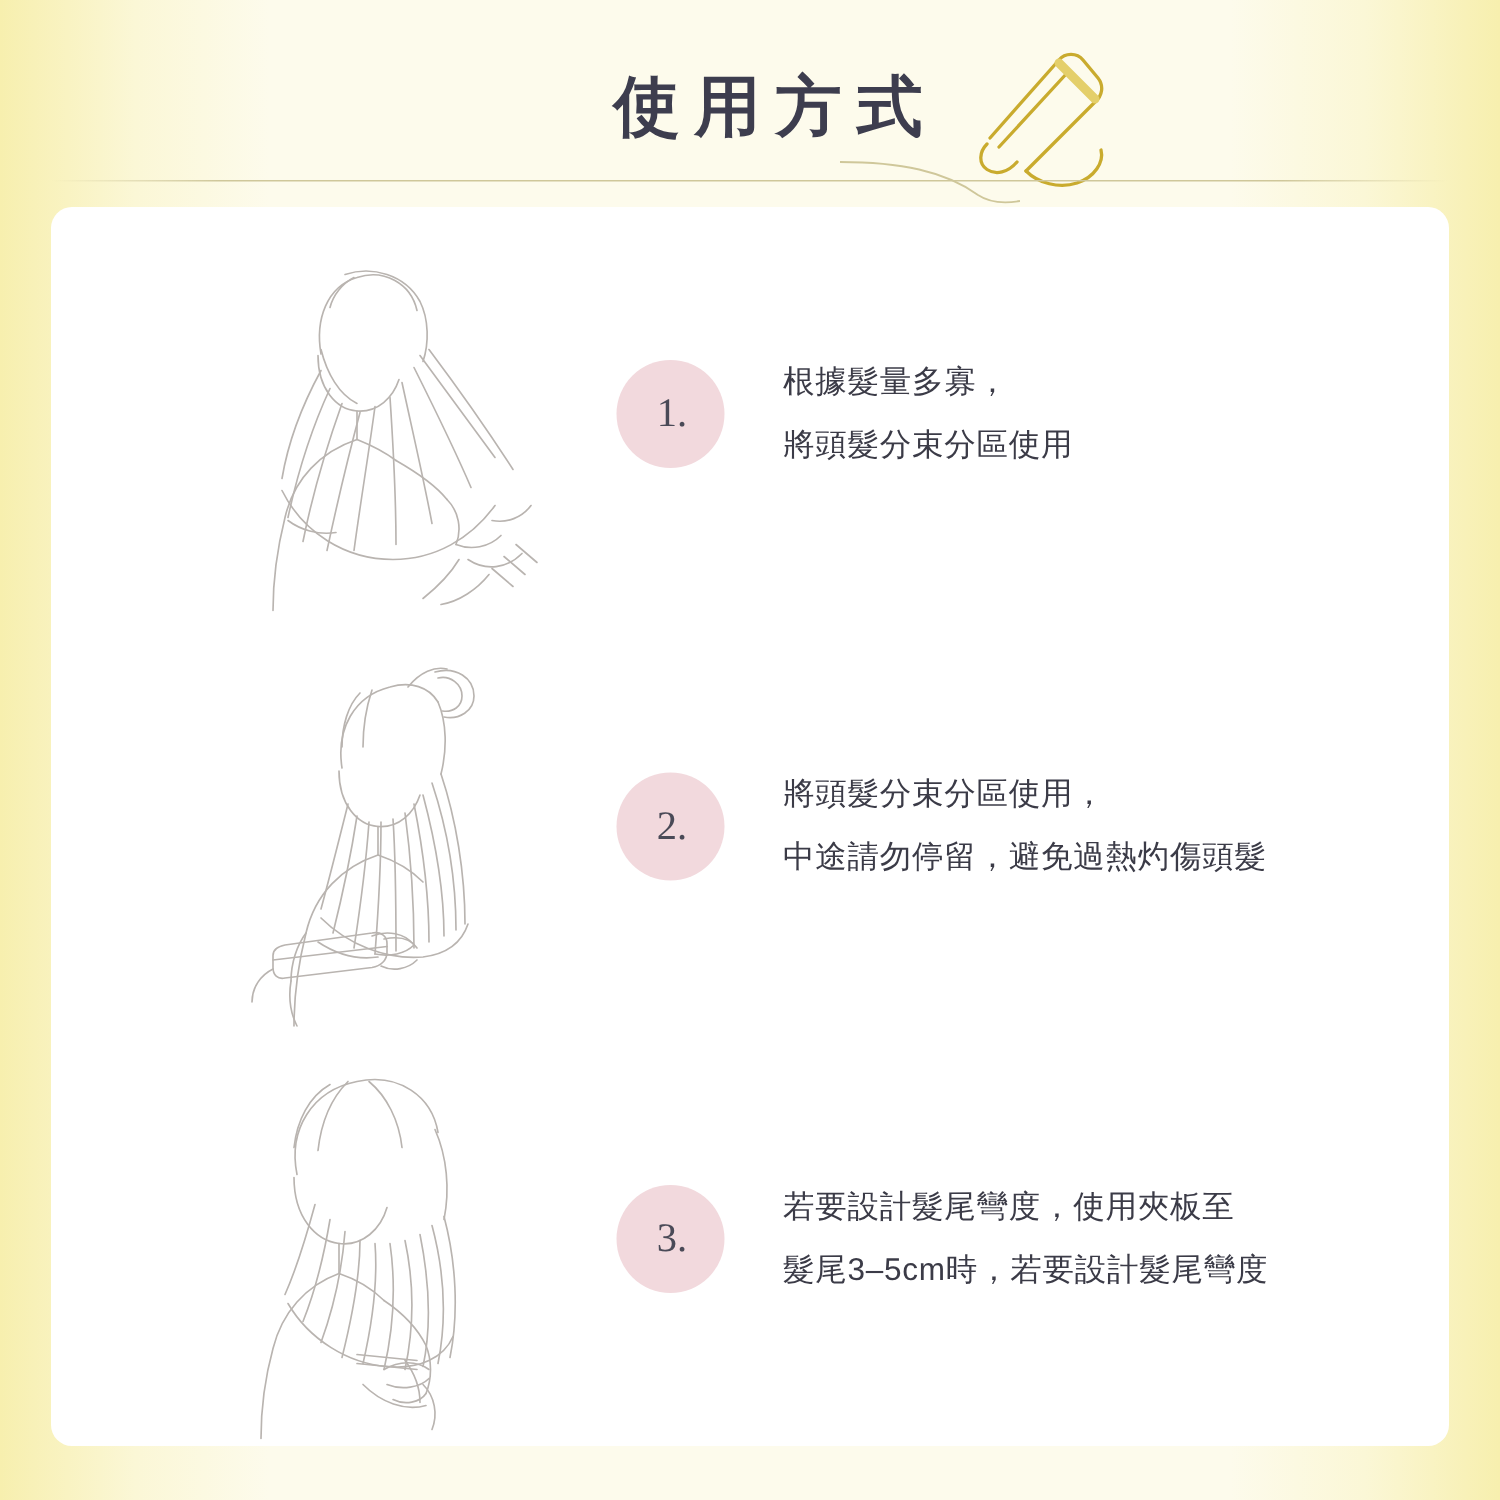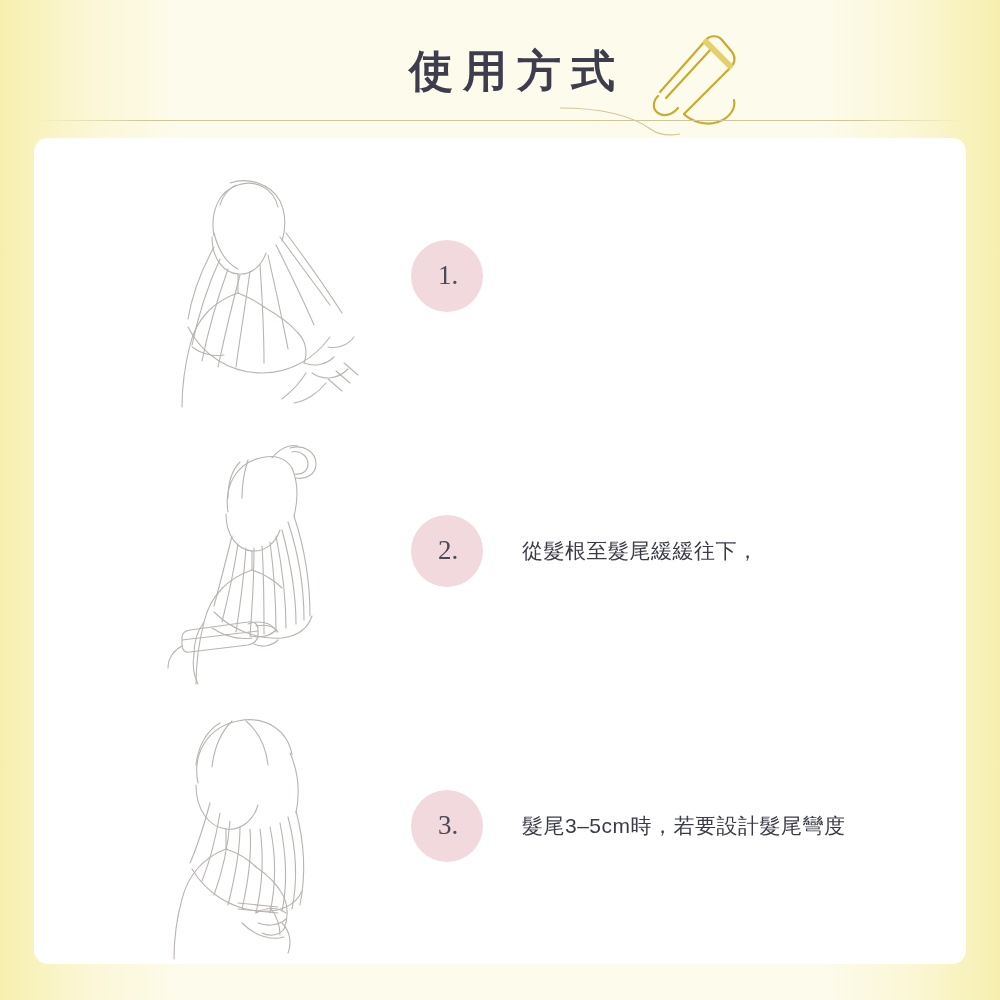--- a/index.html
+++ b/index.html
@@ -222,20 +222,22 @@
             <path d="M178 118 C166 144 156 176 150 204"></path>
             <path d="M172 106 C160 128 150 154 146 178"></path>
 
             <path d="M146 186 C160 214 188 232 220 232 C248 232 272 218 288 196"></path>
           </svg>
         </div>
         <div class="badge-wrap">
           <div class="badge">1.</div>
         </div>
         <div class="lines">
+          <div class="line">根據髮量多寡，</div>
+          <div class="line">將頭髮分束分區使用</div>
         </div>
       </div>
 
       <div class="step step-2">
         <div class="illus">
           <svg viewBox="0 0 330 270" width="330" height="270" fill="none" stroke="#b9b4b0" stroke-width="1.1" stroke-linecap="round" stroke-linejoin="round">
 
             <path d="M248 32 C262 28 274 36 274 48 C274 58 264 64 254 62"></path>
             <path d="M250 36 C258 34 266 40 266 48 C266 55 260 59 253 58"></path>
             <path d="M230 42 C238 32 248 28 256 30"></path>
@@ -277,21 +279,22 @@
             <path d="M196 128 C192 154 186 182 180 206"></path>
             <path d="M190 120 C184 144 178 168 172 190"></path>
 
             <path d="M172 196 C190 214 216 224 240 222 C256 220 266 212 270 200"></path>
           </svg>
         </div>
         <div class="badge-wrap">
           <div class="badge">2.</div>
         </div>
         <div class="lines">
-          <div class="line">從髮根至髮尾緩緩往下，</div>
+          <div class="line">將頭髮分束分區使用，</div>
+          <div class="line">中途請勿停留，避免過熱灼傷頭髮</div>
         </div>
       </div>
 
       <div class="step step-3">
         <div class="illus">
           <svg viewBox="0 0 330 270" width="330" height="270" fill="none" stroke="#b9b4b0" stroke-width="1.1" stroke-linecap="round" stroke-linejoin="round">
 
             <path d="M156 92 C150 62 166 36 196 30 C224 24 246 40 250 64"></path>
             <path d="M154 94 C154 120 168 136 184 138"></path>
             <path d="M184 138 C200 140 212 128 216 114"></path>
@@ -329,19 +332,20 @@
             <path d="M168 112 C162 134 156 154 148 172"></path>
 
             <path d="M150 178 C164 202 190 218 216 220 C238 222 254 214 260 200"></path>
             <path d="M200 232 C212 244 228 250 242 246"></path>
           </svg>
         </div>
         <div class="badge-wrap">
           <div class="badge">3.</div>
         </div>
         <div class="lines">
+          <div class="line">若要設計髮尾彎度，使用夾板至</div>
           <div class="line">髮尾3–5cm時，若要設計髮尾彎度</div>
         </div>
       </div>
 
     </div>
   </div>
 </div>
 
 </body></html>

